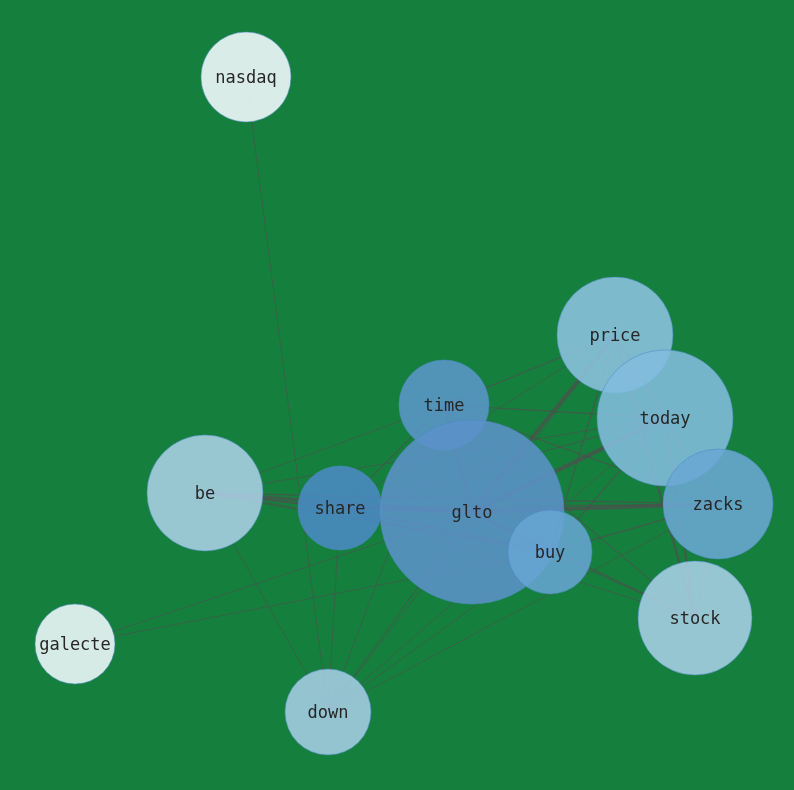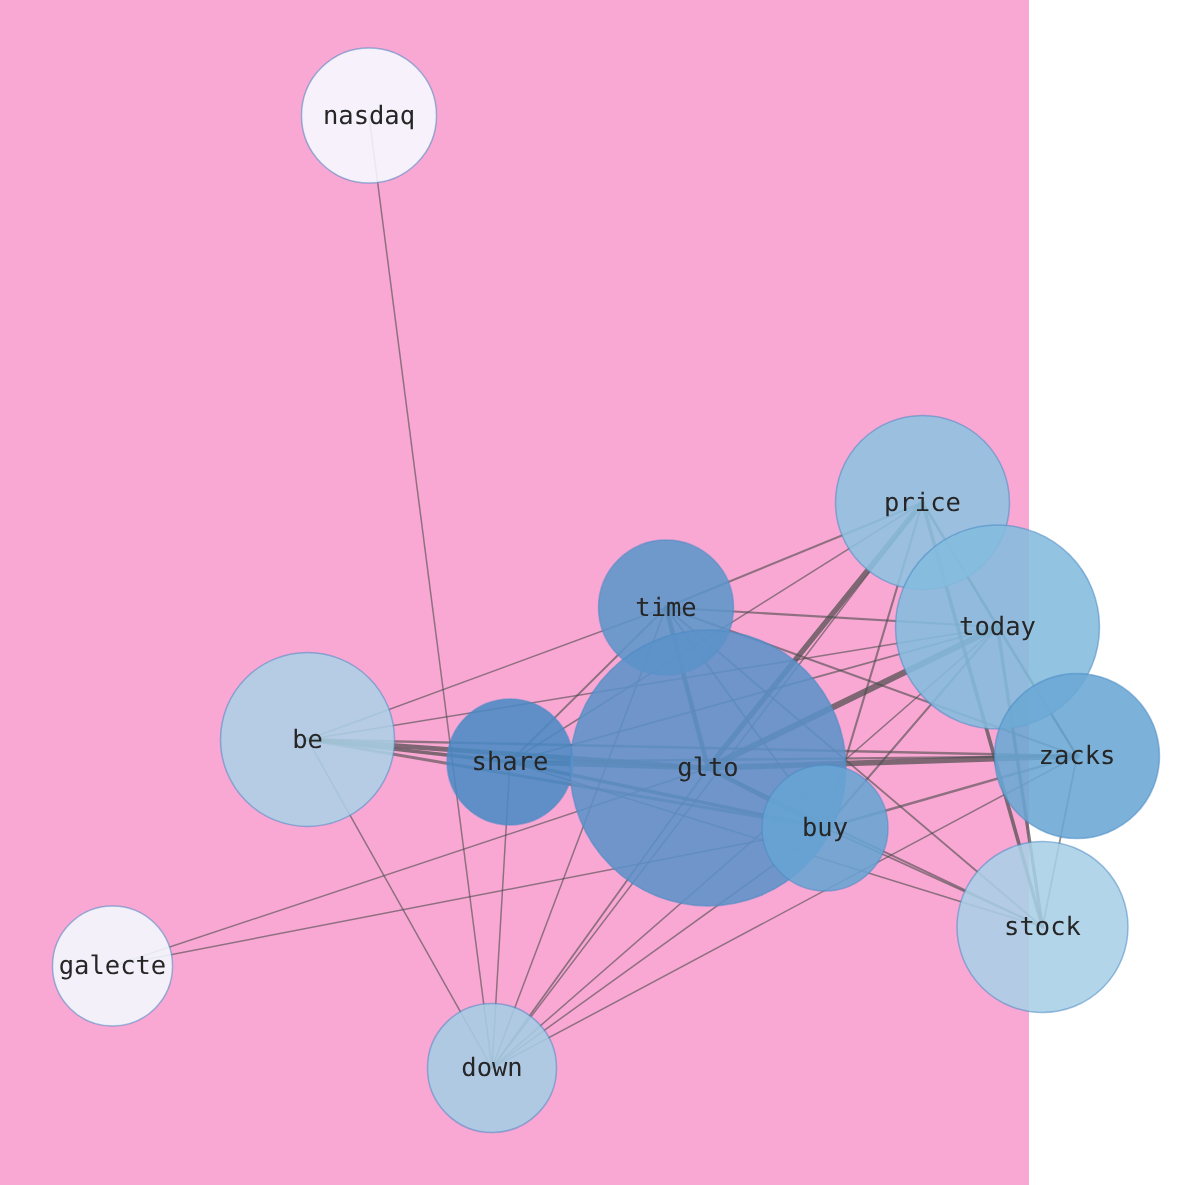--- a/index.html
+++ b/index.html
@@ -8,23 +8,23 @@
     background: #ffffff;
   }
   body {
     width: 794px;
     height: 790px;
     font-family: "DejaVu Sans Mono", monospace;
     overflow: hidden;
   }
   #graph-root {
     position: relative;
-    width: 686px;
+    width: 794px;
     height: 790px;
-    background: #f9a8d4;
+    background: #15803d;
     text-align: right;
   }
   #graph-svg {
     position: absolute;
     left: 0;
     top: 0;
     width: 794px;
     height: 790px;
     display: block;
   }

